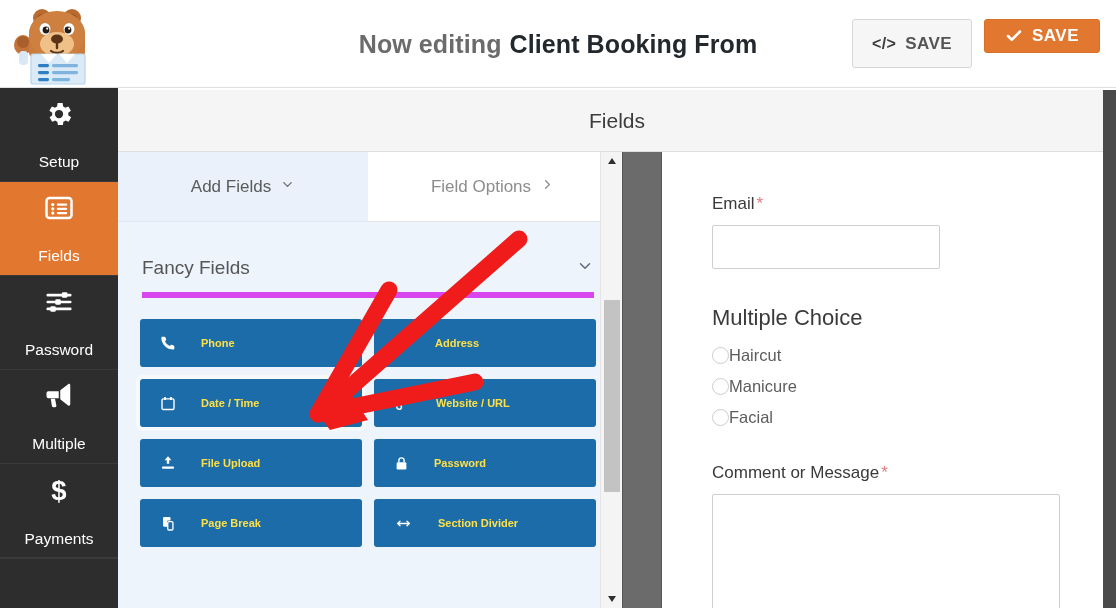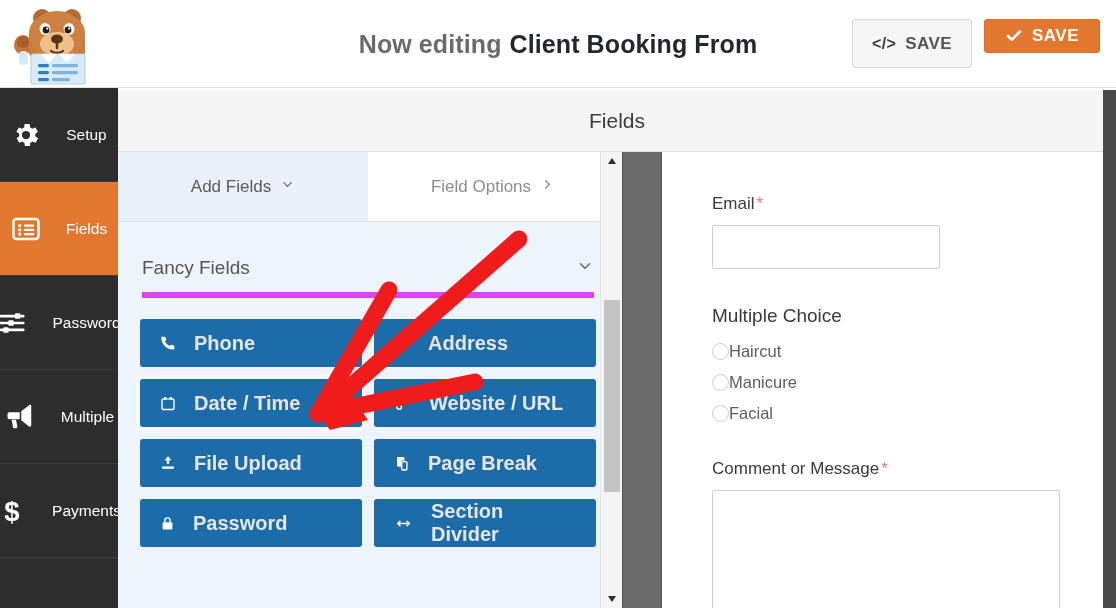--- a/index.html
+++ b/index.html
@@ -47,21 +47,21 @@
   }
   .btn-save svg { width: 18px; height: 18px; display:block; }
 
   
   .rail {
     position: absolute; left: 0; top: 88px; width: 118px; height: 520px;
     background: #2d2d2d;
   }
   .rail-item {
     position: relative; width: 118px; height: 94px;
-    display: flex; flex-direction: row; align-items: center; justify-content: center;
+    display: flex; flex-direction: column; align-items: center; justify-content: center;
     gap: 25px; color: #ffffff; cursor: pointer;
     border-bottom: 1px solid #3a3a3a;
   }
   .rail-item .rail-label { font-size: 15.5px; line-height: 1; }
   .rail-item.active { background: #e27730; }
   .rail-item svg { display:block; }
   .rail-tail { width:118px; height:70px; background:#2d2d2d; border-top:1px solid #3a3a3a; }
 
   
   .panel-title {
@@ -93,22 +93,22 @@
     padding-bottom: 14px;
   }
   .group-head .ghtitle { font-size: 19px; color: #555; }
 
   .field-grid {
     margin: 21px 22px 0 22px;
     display: grid; grid-template-columns: 1fr 1fr; gap: 12px 12px;
   }
   .field-btn {
     height: 48px; background: #1b6ca8; border-radius: 3px;
-    display: flex; align-items: center; gap: 18px;
-    padding: 0 20px; color: #e5e5e5; font-size: 20px; font-weight: 600;
+    display: flex; align-items: center; gap: 25px;
+    padding: 0 20px; color: #fde047; font-size: 11px; font-weight: 600;
     cursor: pointer; position: relative;
   }
   .field-btn.hovered { box-shadow: 0 0 0 4px rgba(255,255,255,.55); }
   .field-btn svg { display:block; flex: 0 0 auto; }
 
   
   .ed-scroll {
     position: absolute; left: 600px; top: 152px; width: 22px; height: 456px;
     background: #f4f4f4; border-left: 1px solid #e4e4e4; cursor: pointer;
   }
@@ -142,21 +142,21 @@
   }
   .pv-label {
     font-size: 17px; color: #3a3a3a; margin-bottom: 11px;
   }
   .pv-label .req { color: #e27c7c; font-size: 17px; margin-left: 2px; }
   .pv-input {
     width: 228px; height: 44px; border: 1px solid #cfcfcf; background:#fff;
     border-radius: 2px; cursor: text;
   }
   .pv-section { margin-top: 36px; }
-  .pv-heading { font-size: 19px; color: #3a3a3a; margin-bottom: 15px; }
+  .pv-heading { font-size: 22px; color: #3a3a3a; margin-bottom: 15px; }
   .radio-row { display: flex; align-items: center; margin-bottom: 12px; cursor: pointer; }
   .radio-dot {
     width: 17px; height: 17px; border: 1px solid #cdcdcd; border-radius: 50%;
     background: #fff; flex: 0 0 auto;
   }
   .radio-label { font-size: 16.5px; color: #5d5d5d; }
   .pv-textarea {
     width: 348px; height: 170px; border: 1px solid #cfcfcf; background:#fff;
     border-radius: 2px; cursor: text;
   }
@@ -374,36 +374,36 @@
           <svg width="16" height="16" viewBox="0 0 24 24" fill="#fff">
             <path d="M12 2l5.2 6h-3.4v5h-3.6V8H6.8z"></path>
             <rect x="3" y="17.4" width="18" height="3.4" rx="1.2"></rect>
           </svg>
         </span>
         <span>File Upload</span>
       </div>
 
       <div class="field-btn">
         <span>
+          <svg width="15" height="17" viewBox="0 0 24 24">
+            <rect x="4.2" y="10" width="15.6" height="11.4" rx="2" fill="#fff"></rect>
+            <path d="M7.8 10V7.2a4.2 4.2 0 018.4 0V10" fill="none" stroke="#fff" stroke-width="2.3"></path>
+          </svg>
+        </span>
+        <span>Password</span>
+      </div>
+
+      <div class="field-btn">
+        <span>
           <svg width="16" height="17" viewBox="0 0 24 24">
             <path d="M13.6 2.2H6.4c-1 0-1.8.8-1.8 1.8v11c0 1 .8 1.8 1.8 1.8h4.2V9.4c0-1 .8-1.8 1.8-1.8h3.4V4c0-1-.8-1.8-1.8-1.8z" fill="#fff"></path>
             <path d="M13.4 9.2h4.2c1 0 1.8.8 1.8 1.8v9c0 1-.8 1.8-1.8 1.8h-4.2c-1 0-1.8-.8-1.8-1.8v-9c0-1 .8-1.8 1.8-1.8z" fill="none" stroke="#fff" stroke-width="2"></path>
           </svg>
         </span>
         <span>Page Break</span>
-      </div>
-
-      <div class="field-btn">
-        <span>
-          <svg width="15" height="17" viewBox="0 0 24 24">
-            <rect x="4.2" y="10" width="15.6" height="11.4" rx="2" fill="#fff"></rect>
-            <path d="M7.8 10V7.2a4.2 4.2 0 018.4 0V10" fill="none" stroke="#fff" stroke-width="2.3"></path>
-          </svg>
-        </span>
-        <span>Password</span>
       </div>
 
       <div class="field-btn">
         <span>
           <svg width="19" height="15" viewBox="0 0 24 24" fill="none" stroke="#fff" stroke-width="2.2" stroke-linecap="round" stroke-linejoin="round">
             <path d="M3 12h18"></path>
               <path d="M6.4 8.4L2.8 12l3.6 3.6"></path>
               <path d="M17.6 8.4l3.6 3.6-3.6 3.6"></path>
           </svg>
         </span>

